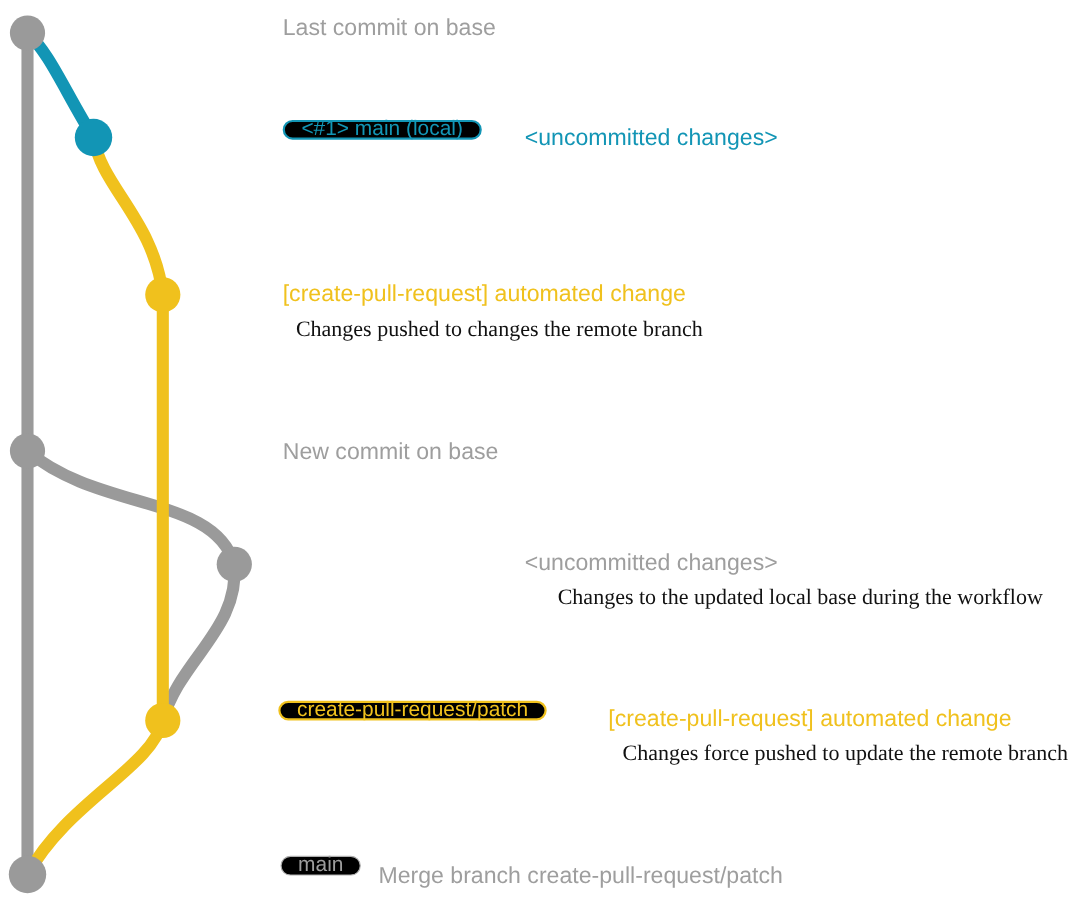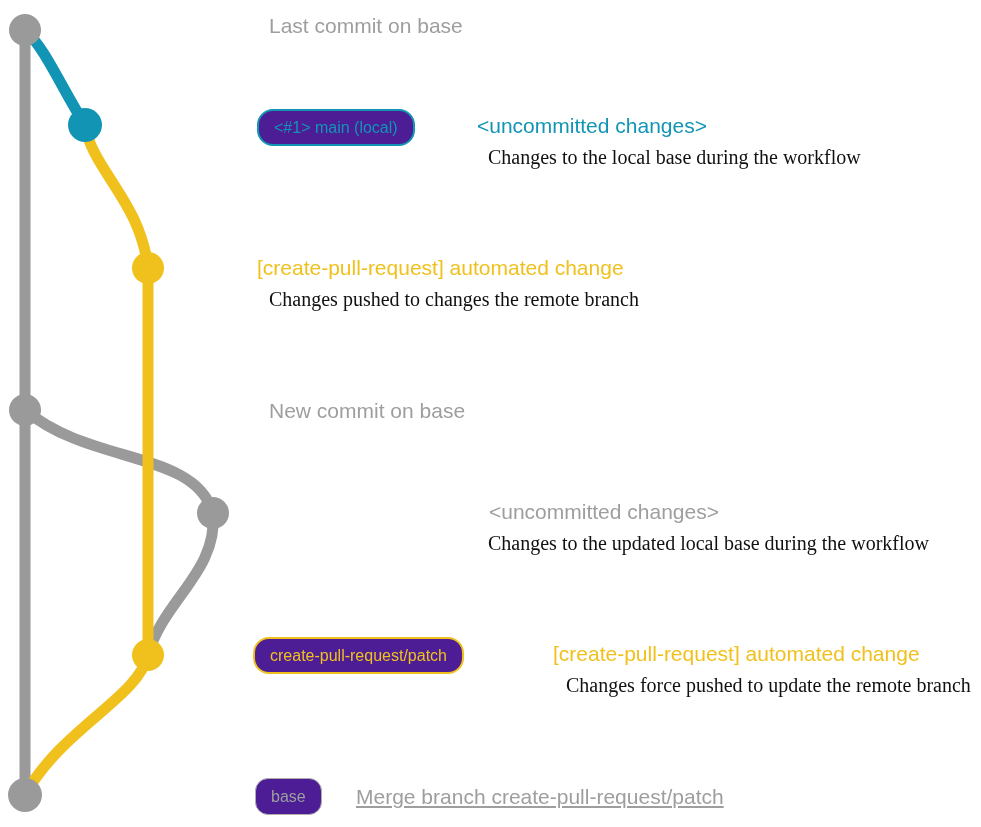--- a/index.html
+++ b/index.html
@@ -21,41 +21,41 @@
   .fill-teal   { fill: var(--teal); }
   .fill-yellow { fill: var(--yellow); }
 
   
   .lbl {
     position: absolute;
     font-size: 21px;
     line-height: 24px;
     white-space: nowrap;
   }
-  .gray-text   { color: var(--text_gray); margin-left: 12px; }
+  .gray-text   { color: var(--text_gray); }
   .teal-text   { color: var(--teal); }
   .yellow-text { color: var(--yellow); }
   .serif-desc {
     position: absolute;
     font-family: "Liberation Serif", serif;
     font-size: 20px;
     line-height: 22px;
     color: var(--ink);
     white-space: nowrap;
   }
   .badge {
     position: absolute;
     display: inline-flex;
     align-items: center;
-    height: 37px;
+    height: 18px;
     padding: 0 15px;
     border-radius: 16px;
-    font-size: 16px;
+    font-size: 19px;
     white-space: nowrap;
-    background: #4c1d95;
+    background: #000000;
   }
   .badge-teal   { border: 2px solid var(--teal);   color: var(--teal); }
   .badge-yellow { border: 2px solid var(--yellow); color: var(--yellow); }
   .badge-gray   { border: 1.5px solid var(--border_gray); color: var(--text_gray); }
 </style>
 </head>
 <body>
 
 <div id="canvas">
 
@@ -81,30 +81,29 @@
     <circle cx="25" cy="410" r="16" class="fill-gray"></circle>
     <circle cx="213" cy="513" r="16" class="fill-gray"></circle>
     <circle cx="148" cy="655" r="16" class="fill-yellow"></circle>
     <circle cx="25" cy="795" r="17" class="fill-gray"></circle>
   </svg>
 
   <div class="lbl gray-text" style="left:257px; top:14px;">Last commit on base</div>
 
   <div class="badge badge-teal" style="left:257px; top:109px;">&lt;#1&gt; main (local)</div>
   <div class="lbl teal-text" style="left:477px; top:114px;">&lt;uncommitted changes&gt;</div>
-  <div class="serif-desc" style="left:488px; top:146px;">Changes to the local base during the workflow</div>
 
   <div class="lbl yellow-text" style="left:257px; top:256px;">[create-pull-request] automated change</div>
   <div class="serif-desc" style="left:269px; top:288px;">Changes pushed to changes the remote branch</div>
 
   <div class="lbl gray-text" style="left:257px; top:399px;">New commit on base</div>
 
   <div class="lbl gray-text" style="left:477px; top:500px;">&lt;uncommitted changes&gt;</div>
-  <div class="serif-desc" style="left:488px; top:532px;">Changes to the updated local base during the workflow</div>
+  <div class="serif-desc" style="left:507px; top:532px;">Changes to the updated local base during the workflow</div>
 
   <div class="badge badge-yellow" style="left:253px; top:637px;">create-pull-request/patch</div>
   <div class="lbl yellow-text" style="left:553px; top:642px;">[create-pull-request] automated change</div>
   <div class="serif-desc" style="left:566px; top:674px;">Changes force pushed to update the remote branch</div>
 
-  <div class="badge badge-gray" style="left:255px; top:778px; border-radius:13px;">base</div>
-  <div class="lbl gray-text" style="left:344px; top:785px;text-decoration:underline;">Merge branch create-pull-request/patch</div>
+  <div class="badge badge-gray" style="left:255px; top:778px; border-radius:13px;">main</div>
+  <div class="lbl gray-text" style="left:344px; top:785px;">Merge branch create-pull-request/patch</div>
 
 </div>
 
 </body></html>

